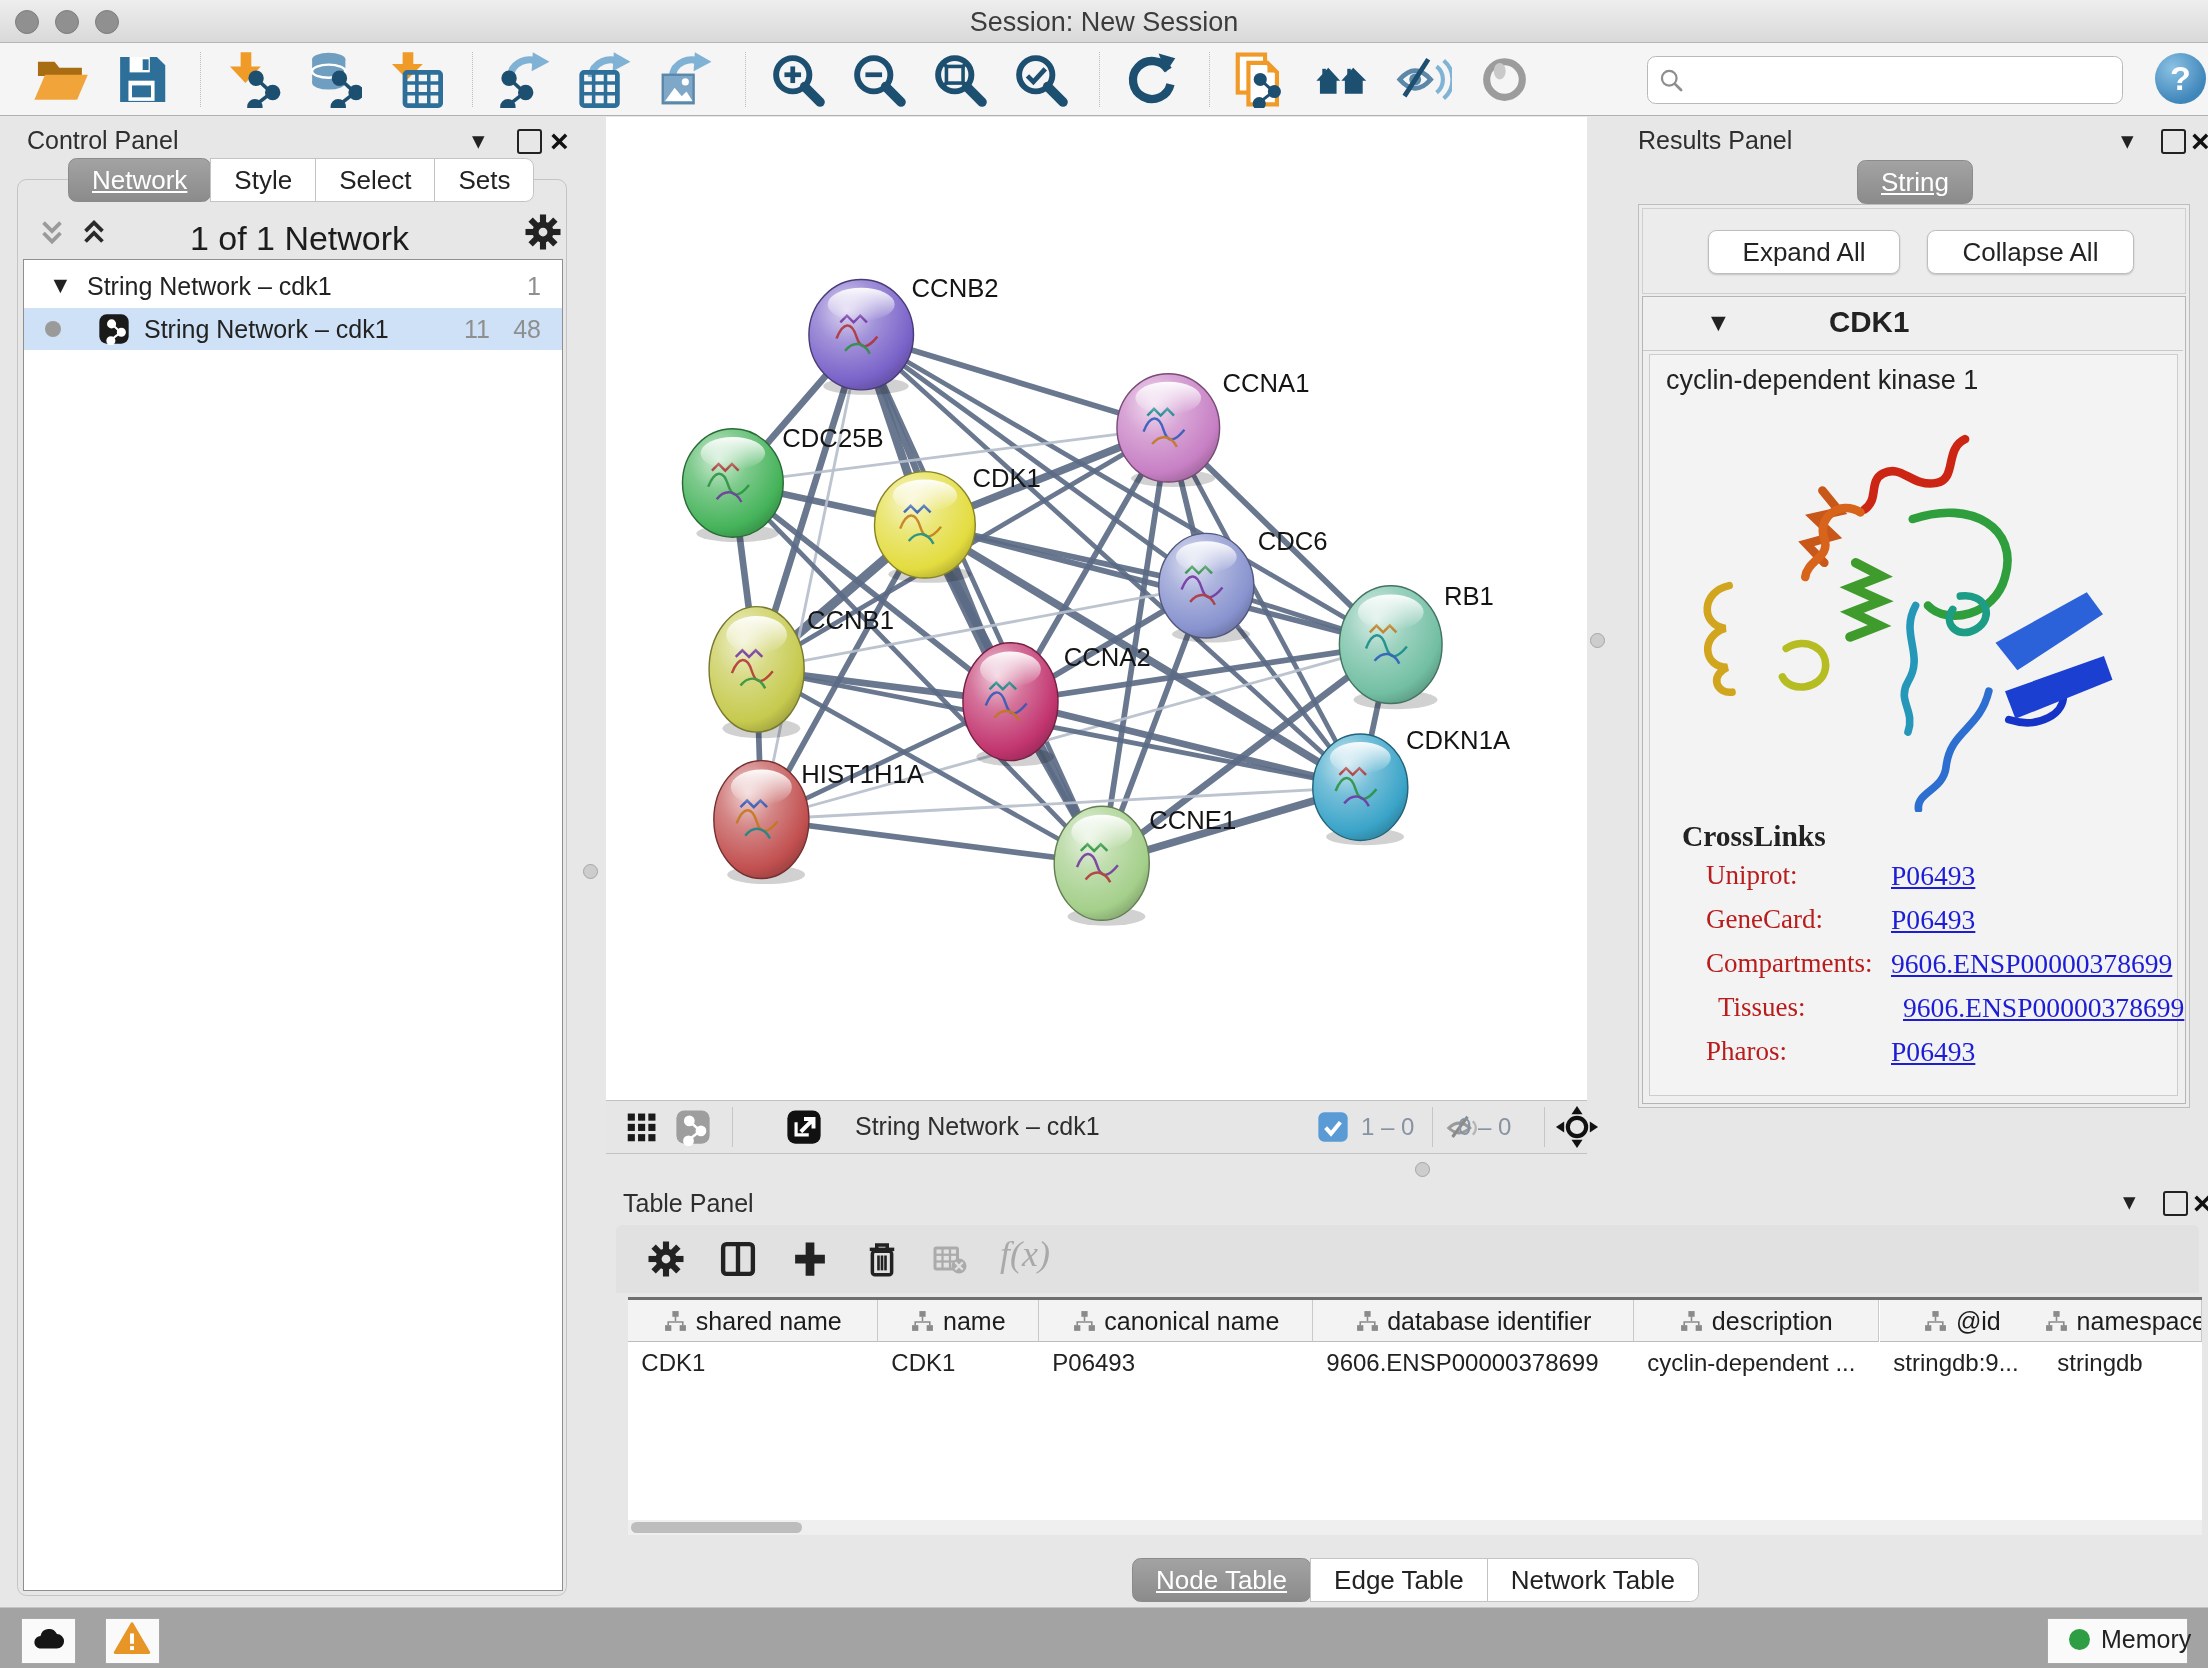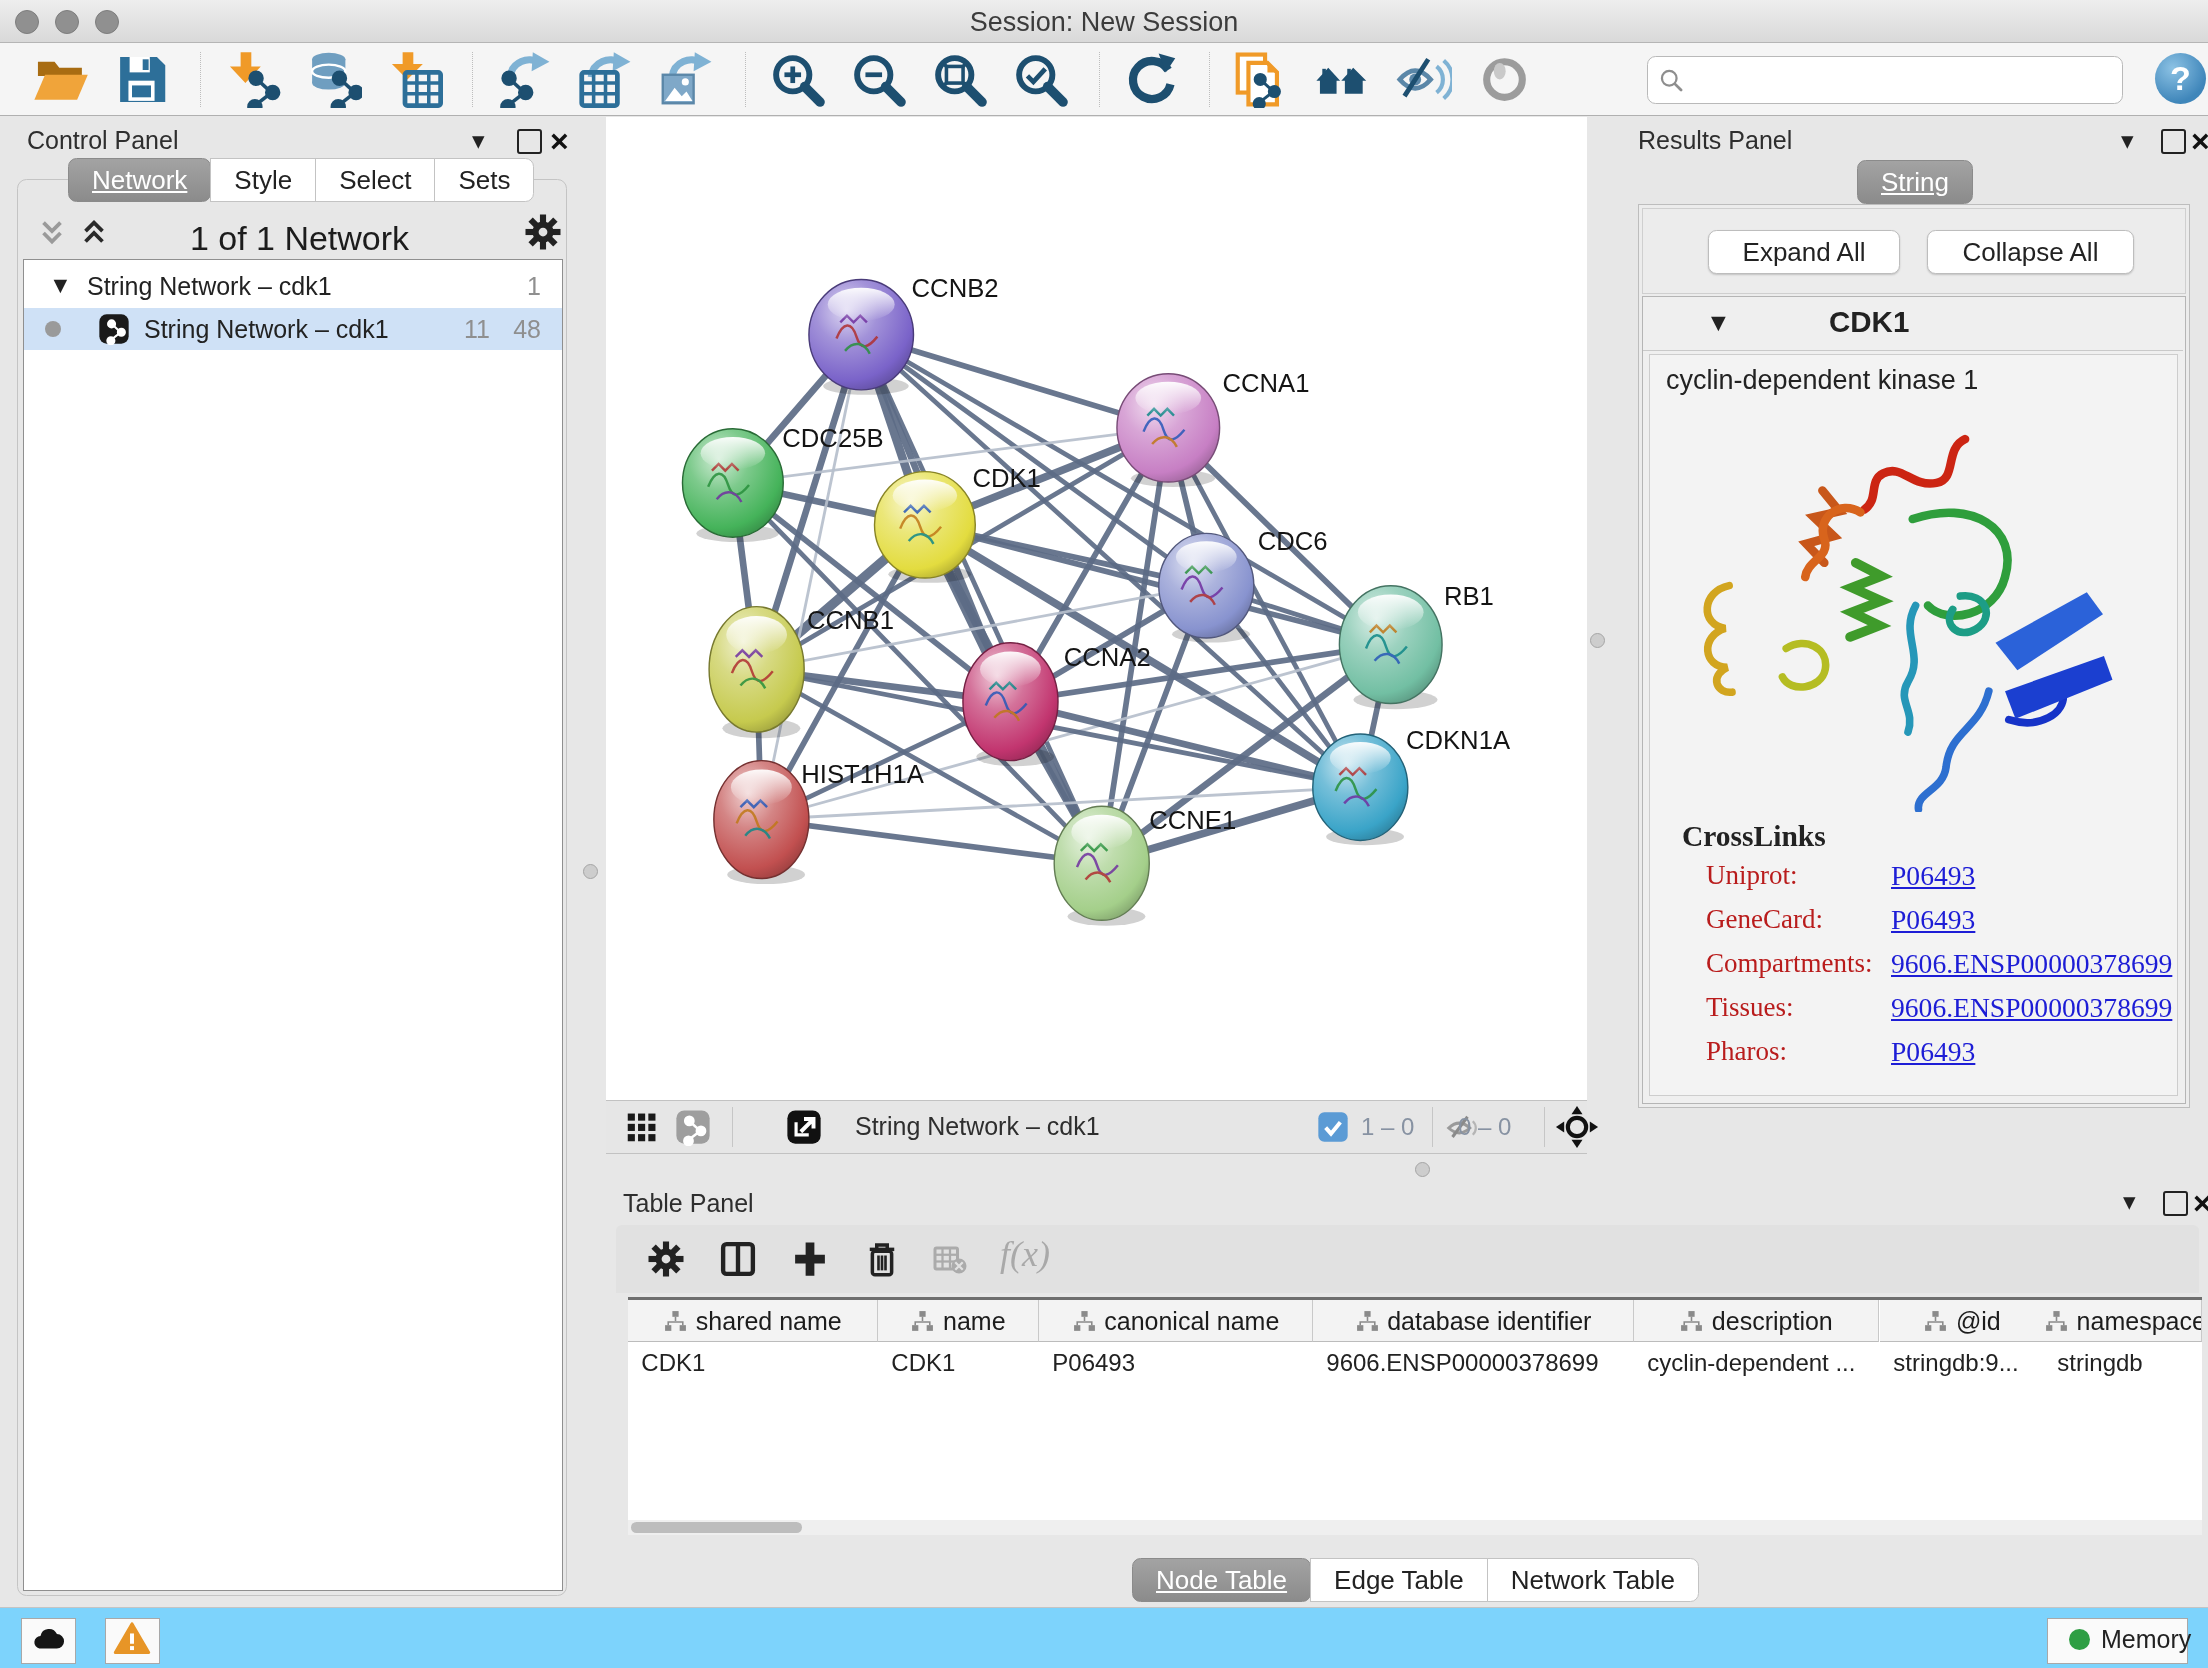--- a/index.html
+++ b/index.html
@@ -60,21 +60,21 @@
   .tpico{position:absolute;top:13.3px;width:42px;height:42px;}
   .tpico svg{width:100%;height:100%;}
   .fx{position:absolute;top:7.6px;font-family:"Liberation Serif",serif;font-style:italic;font-size:36px;color:#a9a9a9;}
   .dtable{position:absolute;left:628px;top:1297px;width:1574px;height:222px;background:#fff;border-top:3.8px solid #6e6e6e;}
   .th{position:absolute;top:0;height:42px;background:#f3f3f3;border-right:1px solid #c9c9c9;border-bottom:1px solid #bcbcbc;box-sizing:border-box;font-size:25px;color:#1c1c1c;text-align:center;line-height:42px;overflow:hidden;white-space:nowrap;}
   .th svg{width:25px;height:25px;vertical-align:-3.8px;margin-right:7.6px;}
   .td{position:absolute;top:43px;height:40px;font-size:24px;line-height:40px;padding-left:13.3px;box-sizing:border-box;overflow:hidden;white-space:nowrap;}
   .hscroll{position:absolute;left:628px;top:1520px;width:1574px;height:15px;background:#efefef;}
   .hthumb{position:absolute;left:2.9px;top:1.9px;width:171px;height:11.4px;border-radius:5.7px;background:#bdbdbd;}
   
-  .statusbar{position:absolute;left:0;top:1607px;width:2208px;height:61px;background:#7dd3fc;border-top:1px solid #c4c4c4;}
+  .statusbar{position:absolute;left:0;top:1607px;width:2208px;height:61px;background:#a3a3a3;border-top:1px solid #c4c4c4;}
   .sbtn{position:absolute;top:9.5px;height:46px;background:#fafafa;border:1.9px solid #a8a8a8;box-sizing:border-box;}
   .memdot{position:absolute;left:21px;top:10.5px;width:21px;height:21px;border-radius:50%;background:#2e9e44;}
   .handle{position:absolute;width:13.3px;height:13.3px;border-radius:50%;background:#cdcdcd;border:1px solid #a5a5a5;}
   .chev{width:32px;height:32px;}
 </style>
 </head>
 <body>
 
 <div class="app">
 
@@ -637,21 +637,21 @@
           <a class="xl-value">P06493</a>
         </div>
         <div style="position: relative; height: 44px;">
           <span class="xl-label">GeneCard:</span>
           <a class="xl-value">P06493</a>
         </div>
         <div style="position: relative; height: 44px;">
           <span class="xl-label">Compartments:</span>
           <a class="xl-value">9606.ENSP00000378699</a>
         </div>
-        <div style="position: relative; height: 44px;">
+        <div style="position: relative; height: 44px; margin-left: 12px;">
           <span class="xl-label">Tissues:</span>
           <a class="xl-value">9606.ENSP00000378699</a>
         </div>
         <div style="position: relative; height: 44px;">
           <span class="xl-label">Pharos:</span>
           <a class="xl-value">P06493</a>
         </div>
       </div>
   </div>
 

